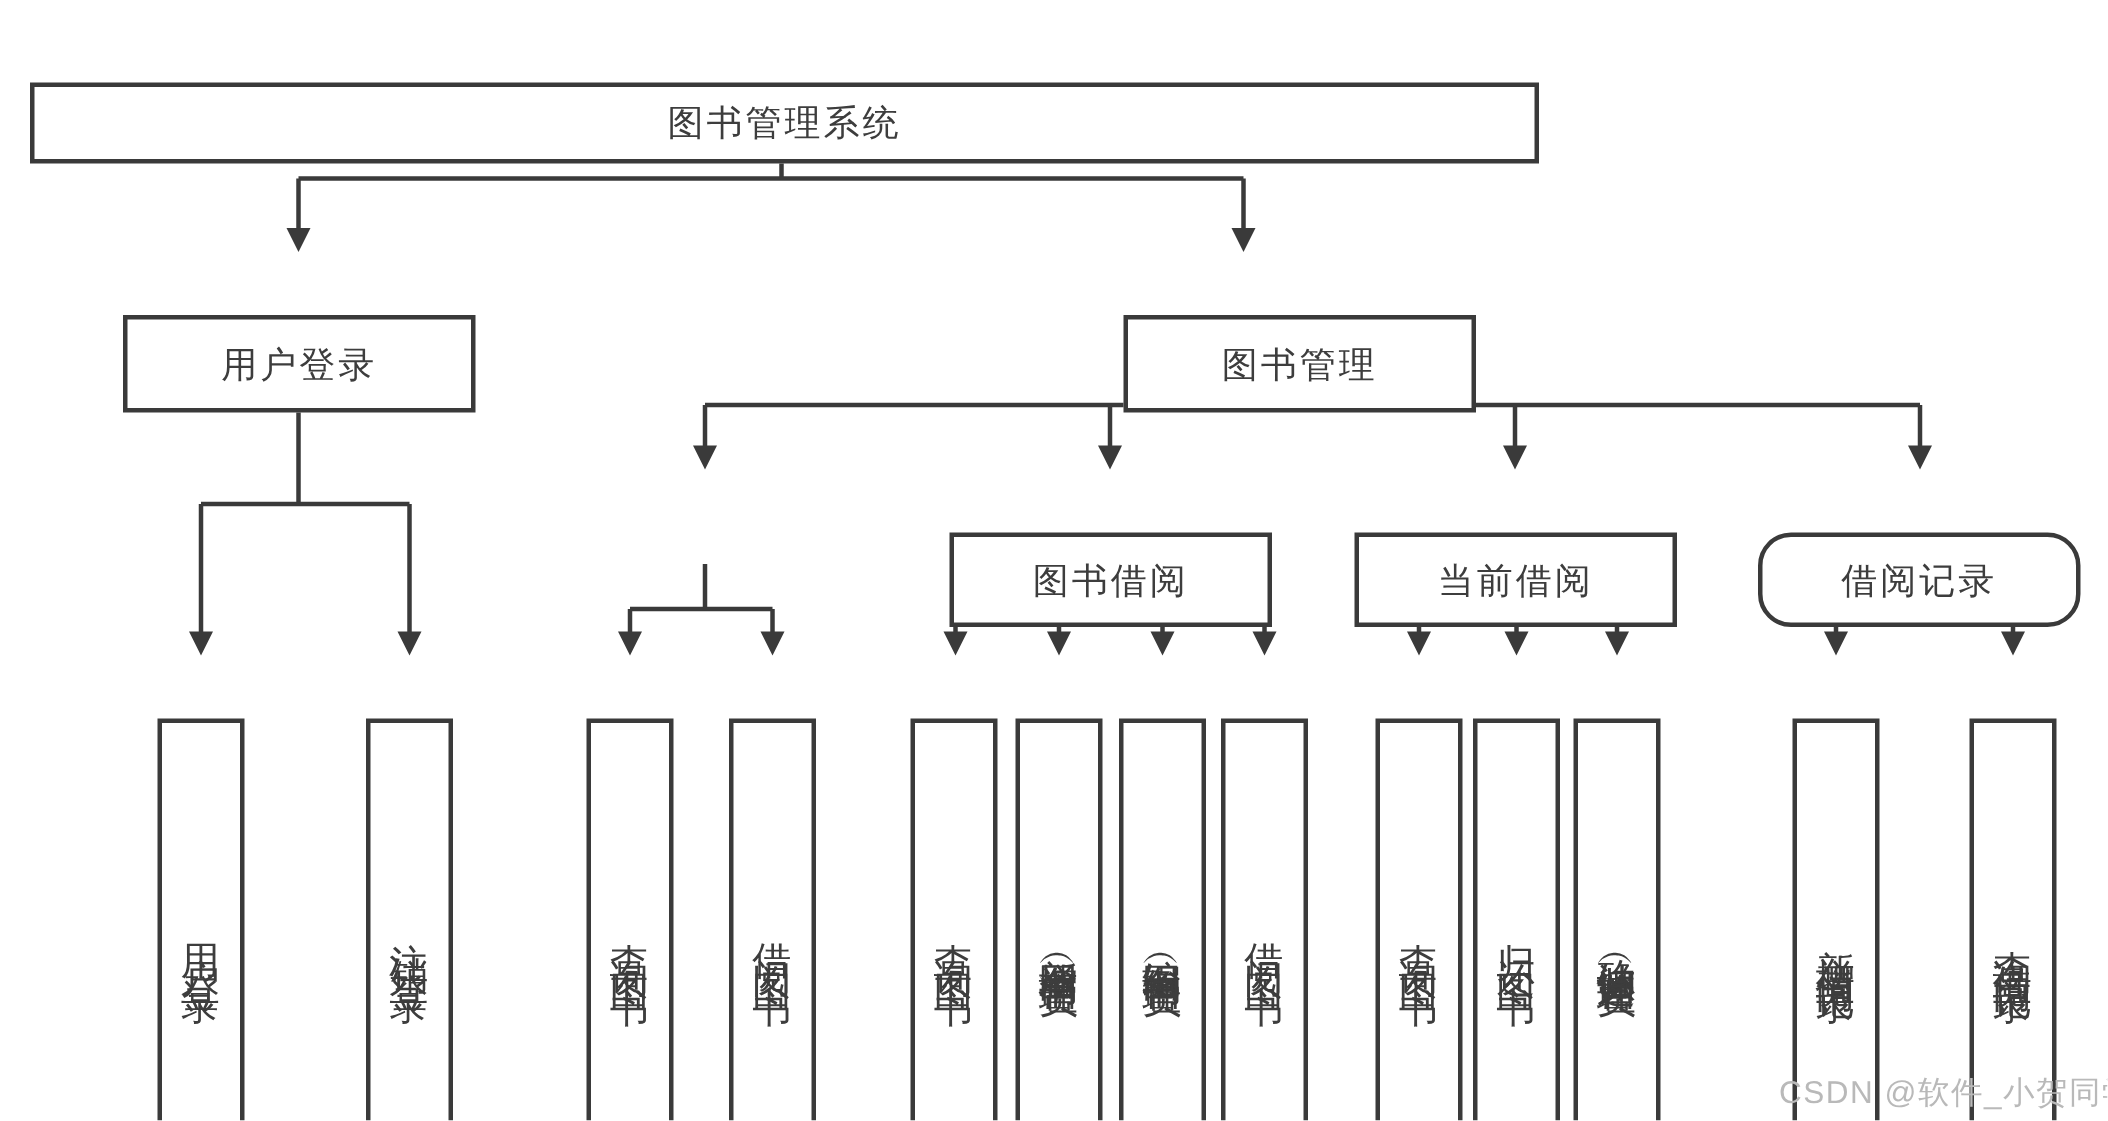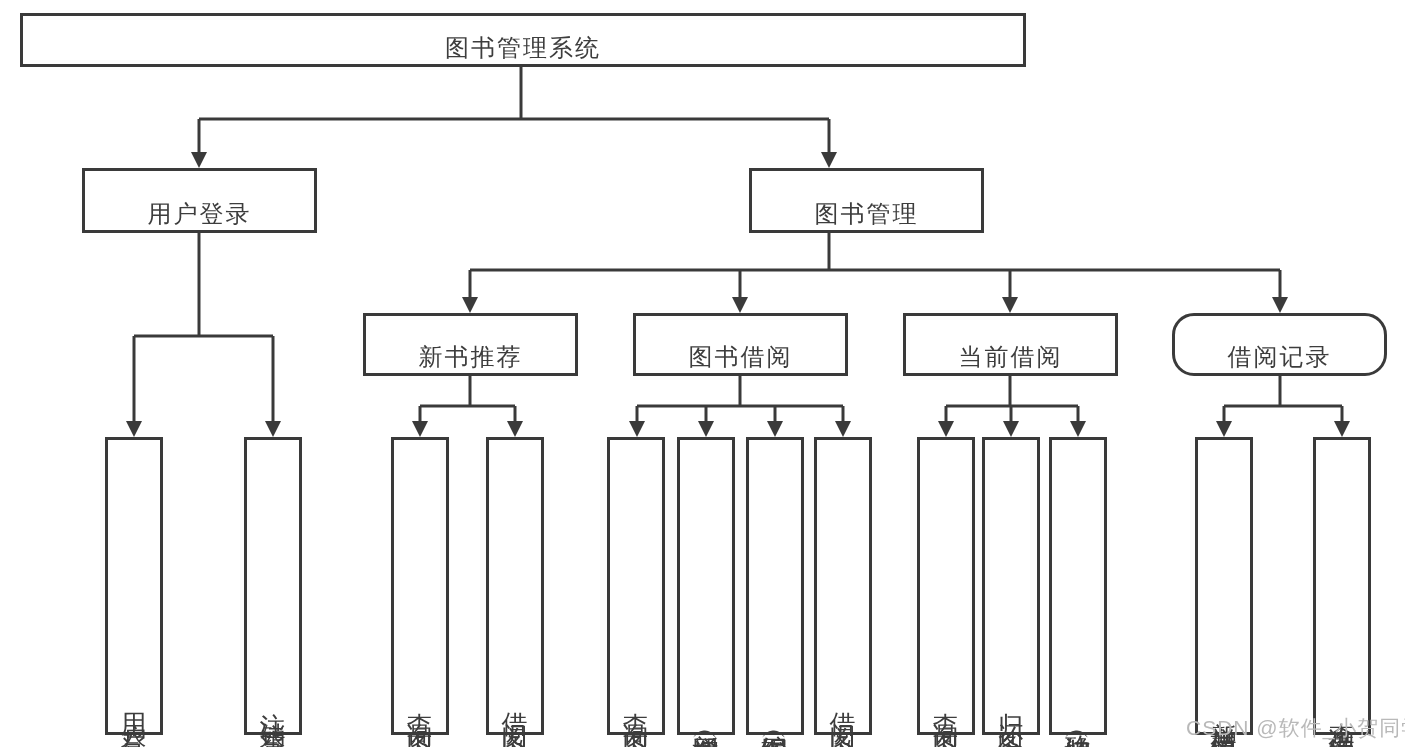--- a/index.html
+++ b/index.html
@@ -16,24 +16,25 @@
     left: 0; top: 0;
     width: 1405px; height: 747px;
     z-index: 0;
   }
   .box {
     position: absolute;
     box-sizing: border-box;
     border: 3px solid #3a3a3a;
     background: #ffffff;
     display: flex;
-    align-items: flex-end;
+    align-items: center;
     justify-content: center;
     color: #3d3d3d;
     z-index: 1;
+    margin-top: 42px;
   }
   .hlabel {
     font-size: 24px;
     font-weight: 500;
     letter-spacing: 2px;
     white-space: nowrap;
   }
   .root-box   { left: 20px;  top: 13px;  width: 1006px; height: 54px; }
   .l2-box     { top: 168px;  width: 235px; height: 65px; }
   .l2-user    { left: 82px;  }
@@ -162,23 +163,20 @@
     <span class="hlabel">图书管理系统</span>
   </div>
 
   <div class="box l2-box l2-user">
     <span class="hlabel">用户登录</span>
   </div>
   <div class="box l2-box l2-book">
     <span class="hlabel">图书管理</span>
   </div>
 
-  <div class="box l3-box l3-recommend">
-    <span class="hlabel">新书推荐</span>
-  </div>
   <div class="box l3-box l3-current">
     <span class="hlabel">当前借阅</span>
   </div>
   <div class="box l3-box l3-borrow">
     <span class="hlabel">图书借阅</span>
   </div>
   <div class="box l3-box l3-records">
     <span class="hlabel">借阅记录</span>
   </div>
 

